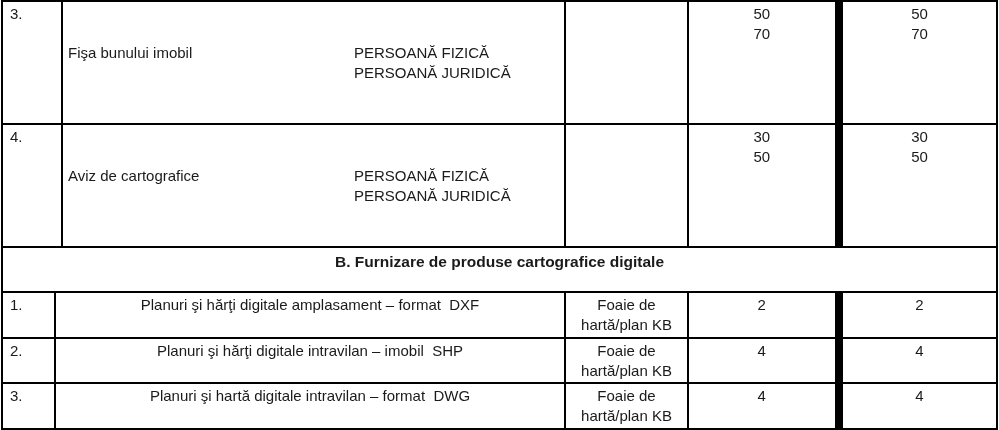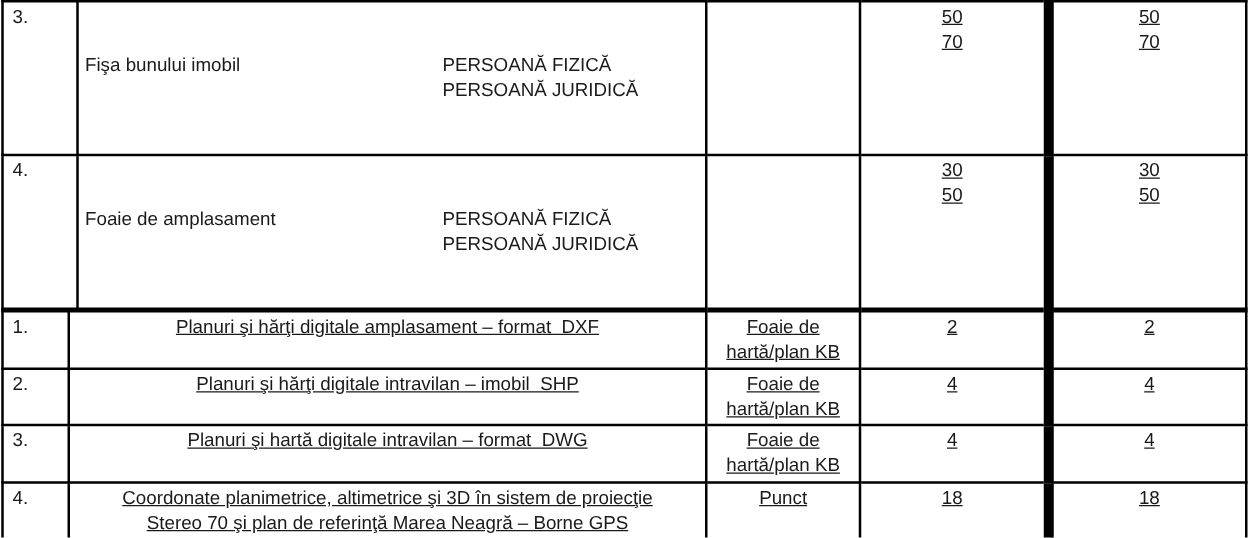--- a/index.html
+++ b/index.html
@@ -26,21 +26,21 @@
     vertical-align: top;
     font-size: 15px;
     line-height: 19.5px;
     color: #1a1a1a;
     padding: 2px 3px;
     box-sizing: border-box;
     white-space: pre-wrap;
     overflow: hidden;
   }
   td.num { text-align: left; padding-left: 7px; }
-  td.center { text-align: center; text-decoration: underline; }
+  td.center { text-align: center; }
   td.spacer {
     border-left-width: 7px;
     border-right-width: 2px;
     padding: 0;
   }
   tr.section-title-row td {
     border-top: none;
     font-weight: bold;
     font-size: 15.5px;
     text-align: center;
@@ -85,21 +85,21 @@
         <td class="center">50
 70</td>
         <td class="spacer"></td>
         <td class="center">50
 70</td>
       </tr>
       <tr style="height:58px">
         <td class="num">4.</td>
         <td>
           <div class="desc-flex">
-            <span class="item-name">Foaie de amplasament</span>
+            <span class="item-name">Aviz de cartografice</span>
             <span class="person-block">PERSOANĂ FIZICĂ
 PERSOANĂ JURIDICĂ</span>
           </div>
         </td>
         <td class="center"></td>
         <td class="center">30
 50</td>
         <td class="spacer"></td>
         <td class="center">30
 50</td>
@@ -110,20 +110,23 @@
   <table class="tariff table-b">
     <colgroup>
       <col style="width:53px">
         <col style="width:510px">
         <col style="width:123px">
       <col style="width:150px">
         <col style="width:4px">
         <col style="width:155px">
     </colgroup>
     <tbody>
+      <tr class="section-title-row first-b" style="height:44px">
+        <td colspan="6">B. Furnizare de produse cartografice digitale</td>
+      </tr>
 
       <tr style="height:46px">
         <td class="num">1.</td>
         <td class="center">Planuri şi hărţi digitale amplasament – format  DXF</td>
         <td class="center">Foaie de
 hartă/plan KB</td>
         <td class="center">2</td>
         <td class="spacer"></td>
         <td class="center">2</td>
       </tr>

